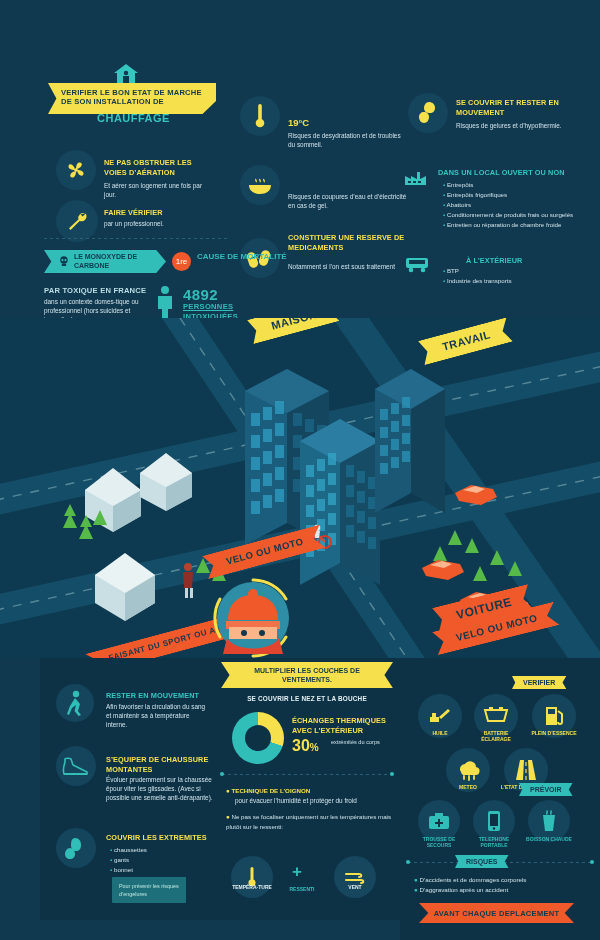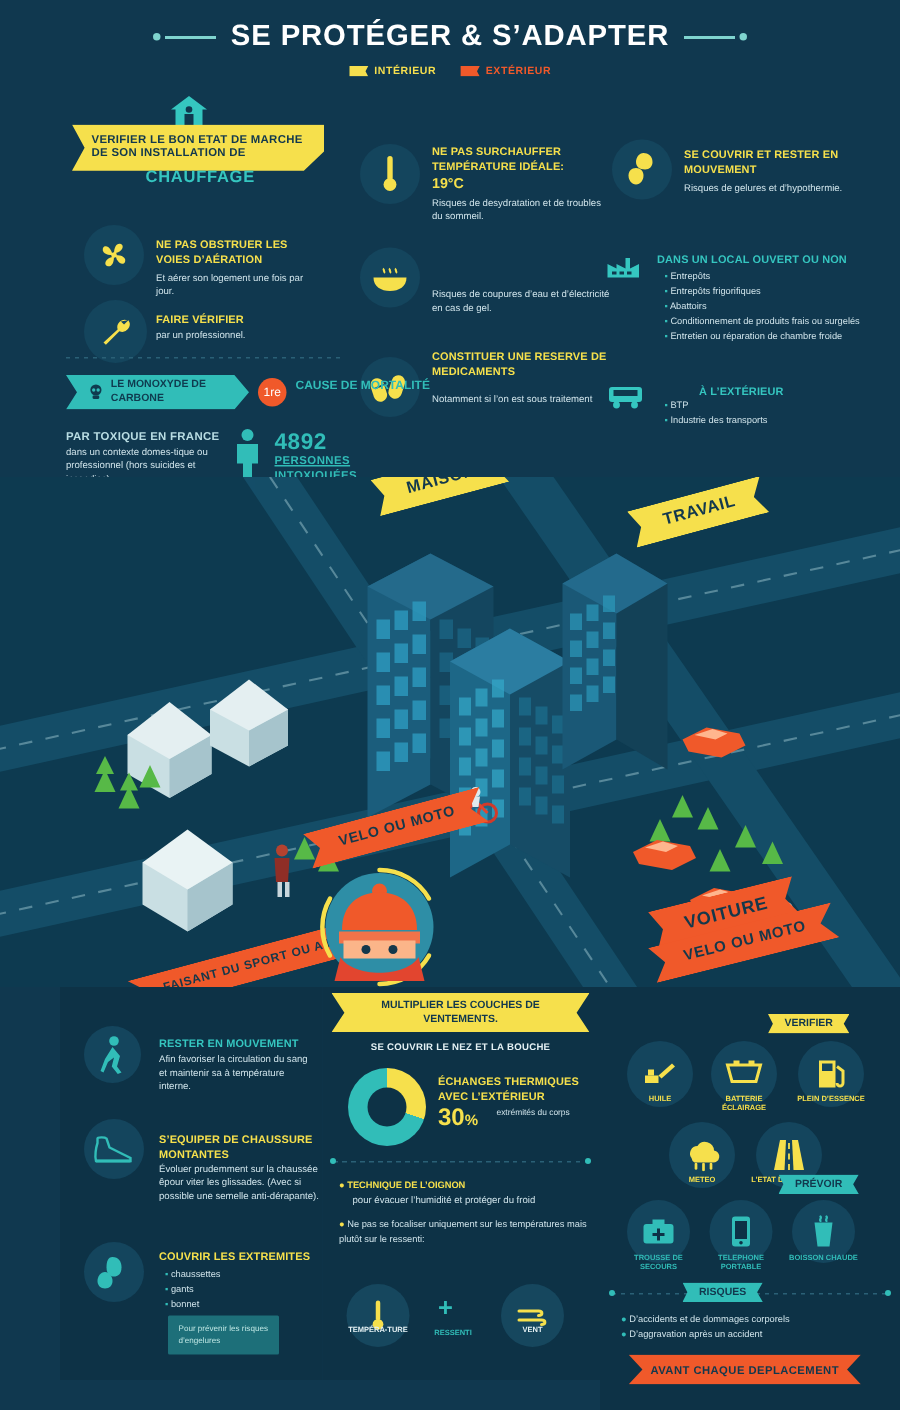--- a/index.html
+++ b/index.html
@@ -107,35 +107,20 @@
      display:flex; align-items:center; justify-content:center;
      color:#12384d; font-size:7.5px; font-weight:bold; letter-spacing:.3px;}
 
   svg { display:block; }
 </style>
 </head>
 <body>
 
 <div class="page">
 
-  <div class="header">
-    <div class="title-row">
-      <span class="tick l"></span>
-      <span class="title">SE PROTÉGER &amp; S’ADAPTER</span>
-      <span class="tick r"></span>
-    </div>
-    <div class="legend">
-      <span class="lg-in">
-        <span class="sw"></span><span class="lab">INTÉRIEUR</span>
-      </span>
-      <span class="lg-out">
-        <span class="sw"></span><span class="lab">EXTÉRIEUR</span>
-      </span>
-    </div>
-  </div>
 
   <div style="position:absolute;left:113px;top:63px;">
     <svg width="26" height="22" viewBox="0 0 26 22">
         <path d="M13 1 L25 10 L22 10 L22 21 L4 21 L4 10 L1 10 Z" fill="#35c6c0"></path>
         <path d="M10 13 h6 v8 h-6z" fill="#10384f"></path>
         <circle cx="13" cy="10" r="2.2" fill="#10384f"></circle>
       </svg>
   </div>
   <div class="ribbon rib-yellow" id="rib-chauffage">VERIFIER LE BON ETAT DE MARCHE DE SON INSTALLATION DE</div>
   <div class="subhead">CHAUFFAGE</div>
@@ -161,21 +146,20 @@
   </div>
   <div class="tip-h" style="left:104px;top:208px;width:115px;">FAIRE VÉRIFIER</div>
   <div class="tip-b" style="left:104px;top:219px;width:115px;">par un professionnel.</div>
 
   <div class="circ" style="left:240px;top:96px;width:40px;height:40px;">
     <svg width="12" height="26" viewBox="0 0 12 26">
         <rect x="4.2" y="1" width="3.6" height="16" rx="1.8" fill="#f6e04c"></rect>
         <circle cx="6" cy="20" r="4.3" fill="#f6e04c"></circle>
       </svg>
   </div>
-  <div class="tip-h" style="left:288px;top:96px;width:118px;">NE PAS SURCHAUFFER TEMPÉRATURE IDÉALE:</div>
   <div style="position:absolute;left:288px;top:117px;color:#f6e04c;font-size:9.5px;font-weight:bold;">19°C</div>
   <div class="tip-b" style="left:288px;top:131px;width:120px;">Risques de desydratation et de troubles du sommeil.</div>
 
   <div class="circ" style="left:240px;top:165px;width:40px;height:40px;">
     <svg width="26" height="22" viewBox="0 0 26 22">
         <path d="M2 11h22c0 6-5 9-11 9S2 17 2 11z" fill="#f6e04c"></path>
         <g stroke="#f6e04c" stroke-width="1.4" fill="none">
           <path d="M9 8c1-1-1-2 0-3"></path>
           <path d="M13 8c1-1-1-2 0-3"></path>
           <path d="M17 8c1-1-1-2 0-3"></path>

